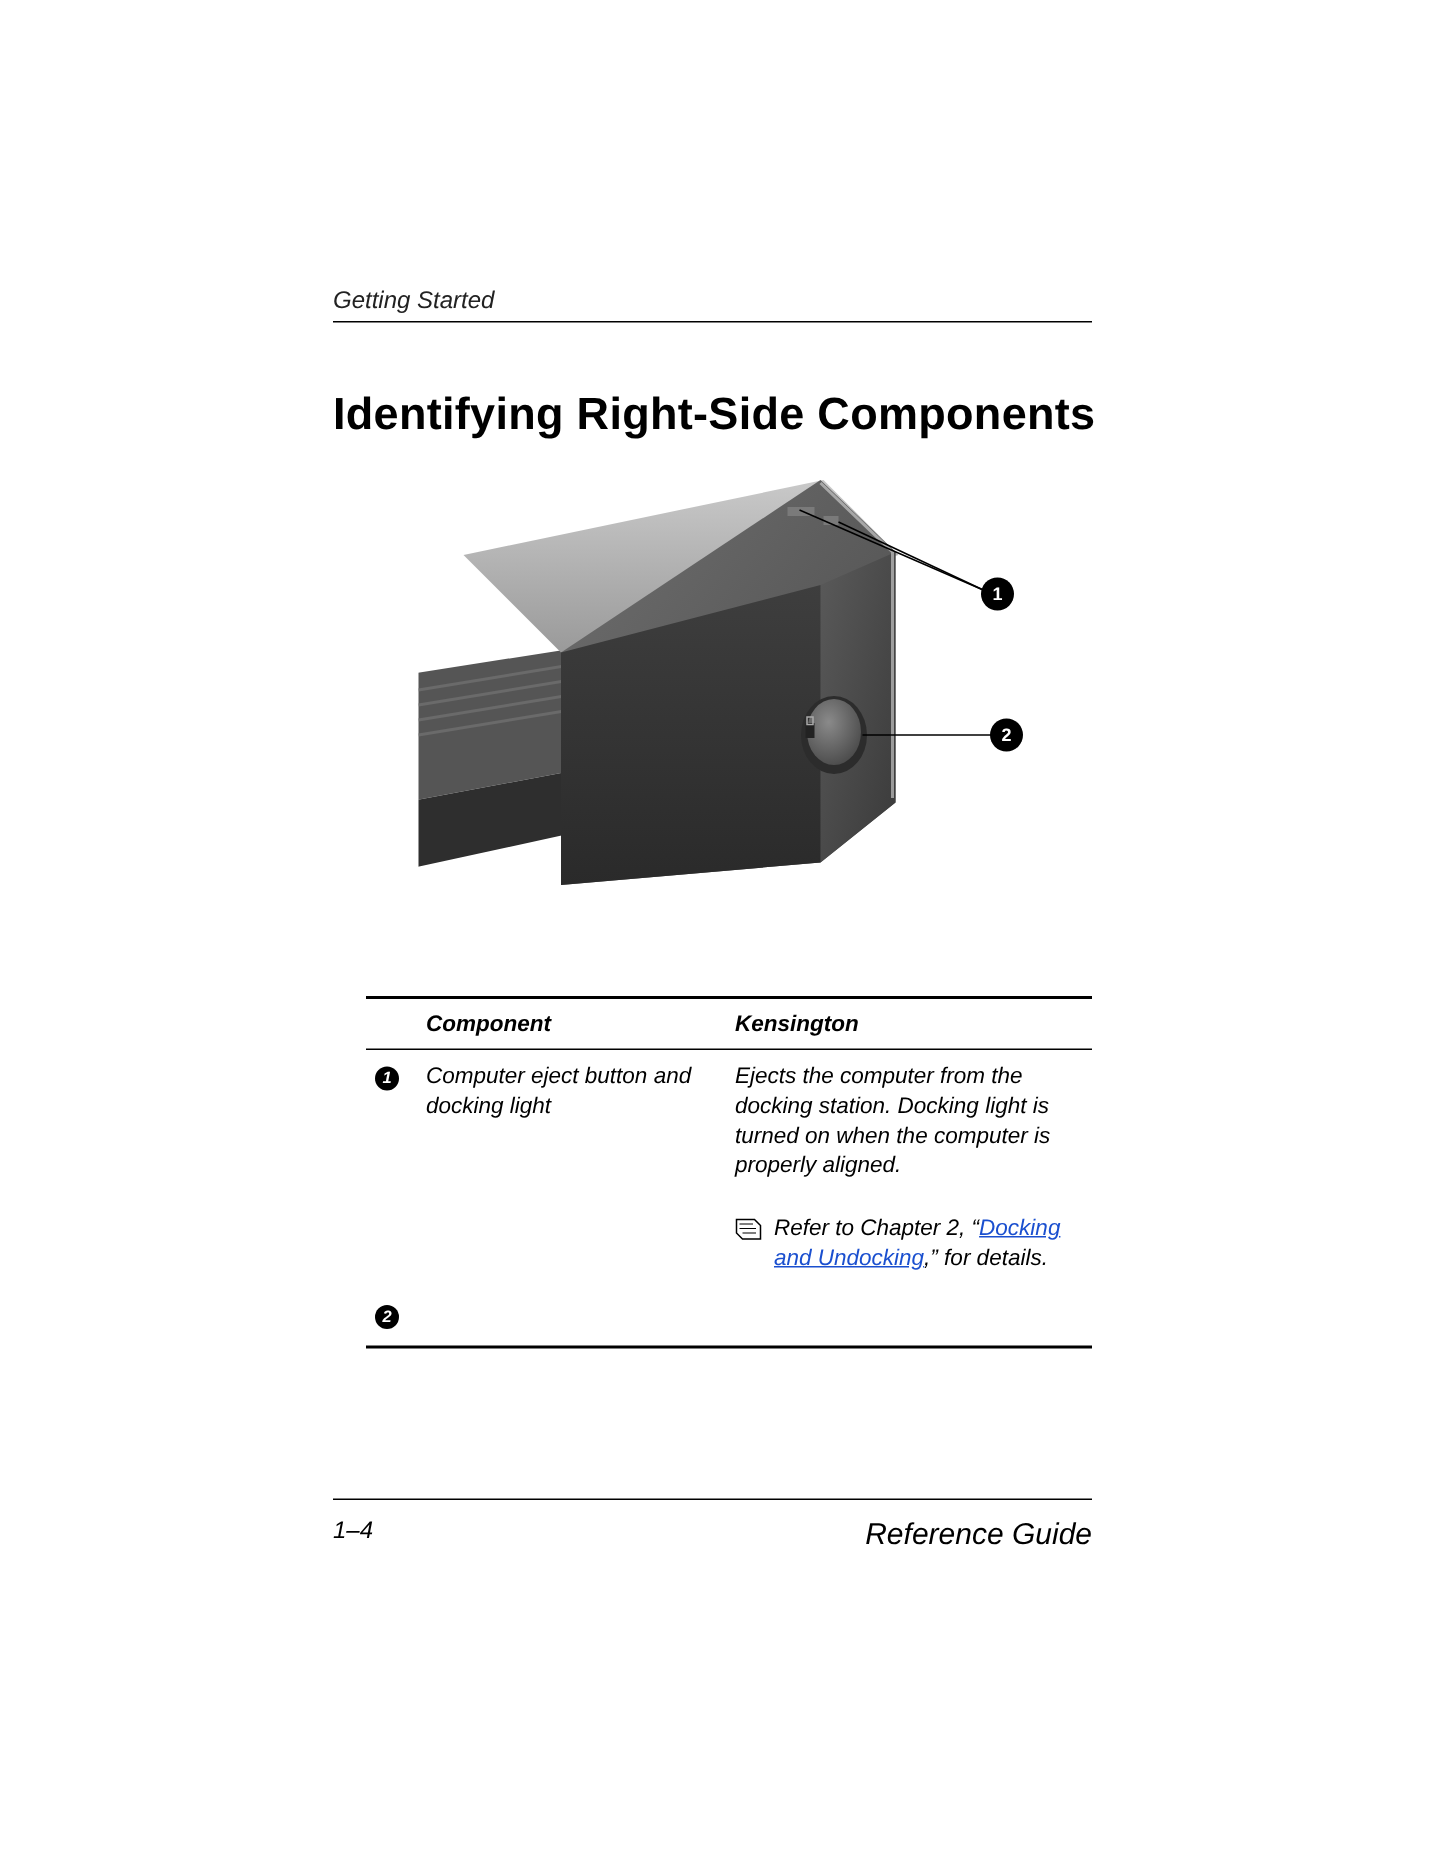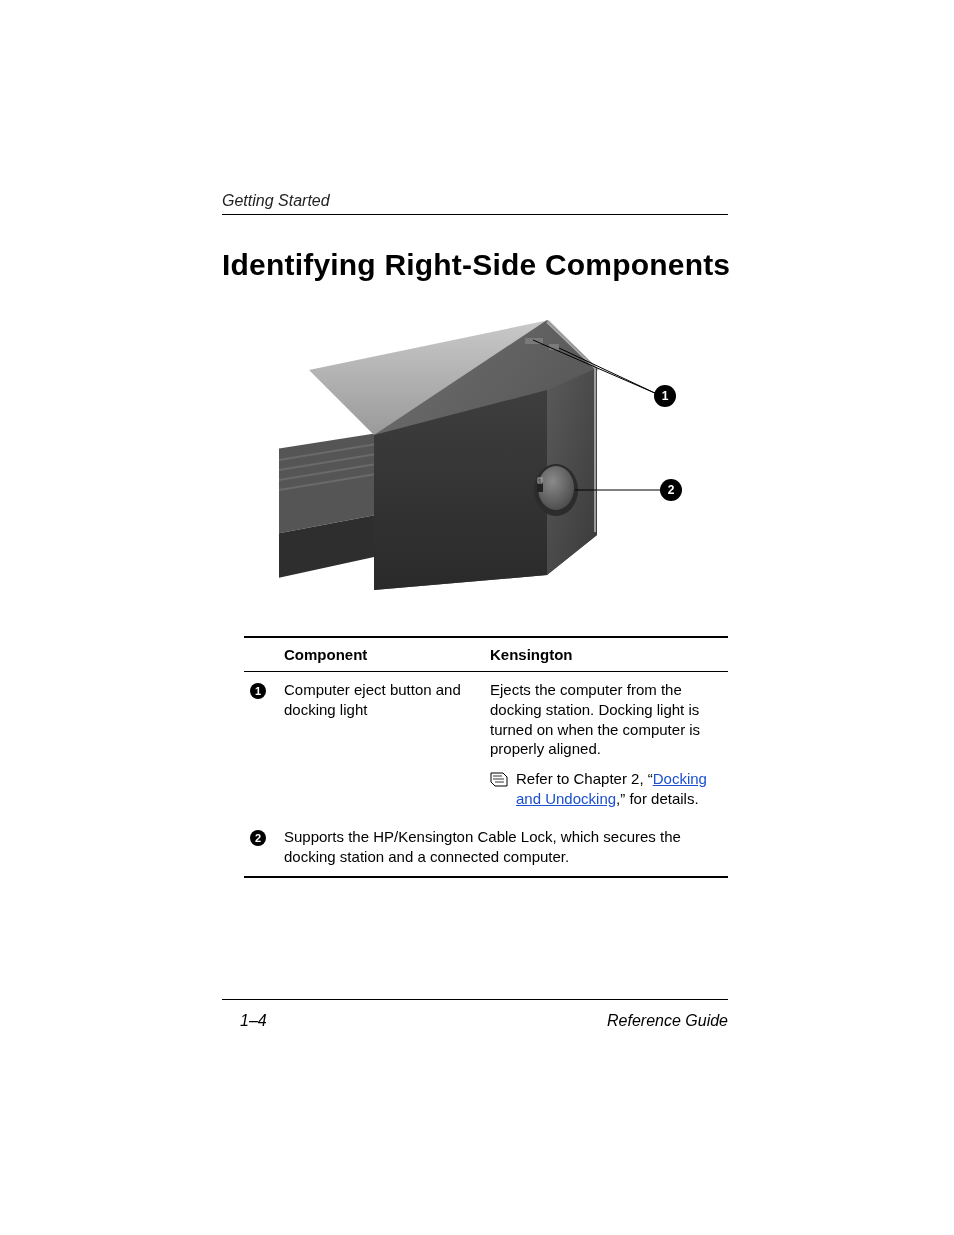--- a/index.html
+++ b/index.html
@@ -30,39 +30,40 @@
     position: absolute;
     left: 222px;
     top: 214px;
     width: 506px;
     height: 1px;
     background: #000;
   }
   .title {
     position: absolute;
     left: 222px;
-    top: 248px;
+    top: 260px;
     font-size: 30px;
     font-weight: 700;
     letter-spacing: 0.2px;
   }
   
   .illus {
     position: absolute;
     left: 279px;
     top: 310px;
     width: 412px;
     height: 290px;
   }
   
   .tbl {
     position: absolute;
     left: 244px;
-    top: 636px;
+    top: 664px;
     width: 484px;
+    font-style: italic;
   }
   .tbl .rule-thick { height: 2px; background:#000; width:100%; }
   .tbl .rule-thin  { height: 1px; background:#000; width:100%; }
   .tbl .hdr {
     display:flex;
     padding: 8px 2px 8px 6px;
     font-size: 15px;
     font-weight: 700;
   }
   .col-num { width: 34px; flex:0 0 34px; }
@@ -81,51 +82,51 @@
     background:#000;
     color:#fff;
     font-size:11px;
     font-weight:700;
     line-height:16px;
     text-align:center;
     margin-top:2px;
   }
   .note {
     display:flex;
-    margin-top:10px;
+    margin-top:22px;
     gap:8px;
   }
   .note-icon {
     width:18px; flex:0 0 18px;
     padding-top:2px;
   }
   .note-text { flex:1; font-size:15px; }
   .link { color:#1a4fcf; }
   
   .foot-rule {
     position:absolute;
     left: 222px;
     top: 999px;
     width: 506px;
     height:1px;
     background:#000;
   }
   .foot-left {
     position:absolute;
-    left: 240px;
+    left: 222px;
     top: 1012px;
     font-style: italic;
     font-size: 16px;
   }
   .foot-right {
     position:absolute;
     right: 226px;
     top: 1012px;
     font-style: italic;
-    font-size: 16px;
+    font-size: 20px;
   }
 </style>
 </head>
 <body>
 
 <div class="page">
 
   <div class="running-head">Getting Started</div>
   <div class="head-rule"></div>
 
@@ -225,21 +226,20 @@
             <span>Refer to Chapter 2, “</span><a href="#" class="link">Docking and Undocking</a><span>,” for details.</span>
           </span>
         </div>
       </div>
     </div>
 
     <div class="row">
       <div class="col-num">
         <span class="num-badge">2</span>
       </div>
-      <div class="col-desc">Supports the HP/Kensington Cable Lock, which secures the docking station and a connected computer.</div>
     </div>
 
     <div class="rule-thick"></div>
   </div>
 
   <div class="foot-rule"></div>
   <div class="foot-left">1–4</div>
   <div class="foot-right">Reference Guide</div>
 
 </div>

